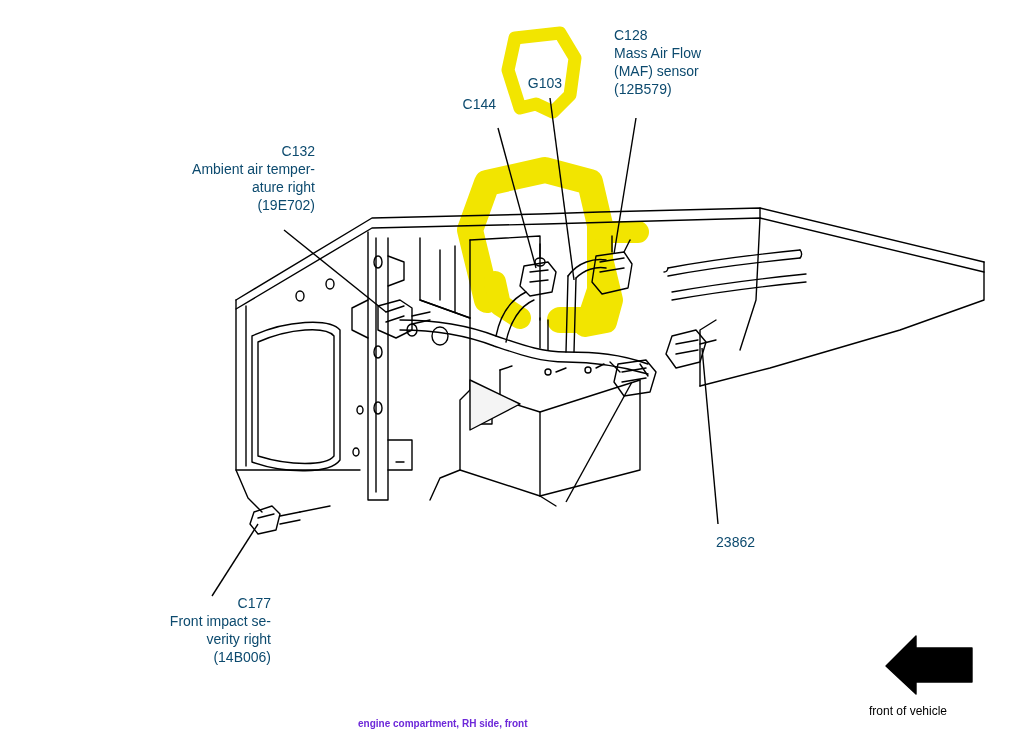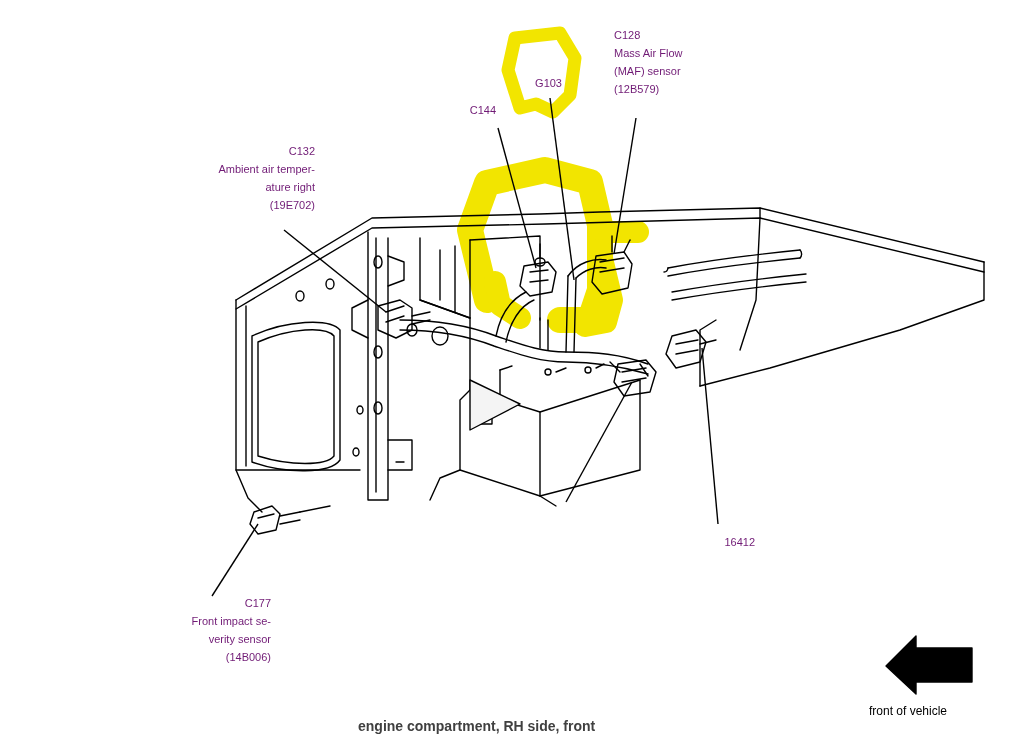--- a/index.html
+++ b/index.html
@@ -18,33 +18,33 @@
     overflow: hidden;
   }
   #diagram-svg {
     position: absolute;
     left: 0;
     top: 0;
   }
   .lbl {
     position: absolute;
     font-family: "Liberation Sans", sans-serif;
-    font-size: 11px;
-    color: #701a75;
+    font-size: 14px;
+    color: #0c4a6e;
     line-height: 18px;
     white-space: pre;
   }
   .lbl.center { text-align: right; }
   .lbl.left { text-align: left; }
   .caption {
     position: absolute;
     font-family: "Liberation Sans", sans-serif;
-    font-size: 14px;
+    font-size: 10px;
     font-weight: bold;
-    color: #404040;
+    color: #6d28d9;
     white-space: pre;
   }
   .front-label {
     position: absolute;
     font-family: "Liberation Sans", sans-serif;
     font-size: 12px;
     color: #000000;
     white-space: pre;
   }
 </style>
@@ -210,34 +210,34 @@
     <g>
       <path d="M972 648 L916 648 L916 636 L886 666 L916 694 L916 682 L972 682 Z" fill="#000000" stroke="#000000" stroke-width="1.4" stroke-linejoin="round"></path>
     </g>
   </svg>
 
   <div class="lbl center" style="left:135px; top:142px; width:180px;">C132
 Ambient air temper-
 ature right
 (19E702)</div>
 
-  <div class="lbl center" style="left:426px; top:101px; width:70px;">C144</div>
+  <div class="lbl center" style="left:426px; top:95px; width:70px;">C144</div>
 
   <div class="lbl center" style="left:492px; top:74px; width:70px;">G103</div>
 
   <div class="lbl left" style="left:614px; top:26px; width:150px;">C128
 Mass Air Flow
 (MAF) sensor
 (12B579)</div>
 
 
-  <div class="lbl center" style="left:683px; top:533px; width:72px;">16412</div>
+  <div class="lbl center" style="left:683px; top:533px; width:72px;">23862</div>
 
   <div class="lbl center" style="left:86px; top:594px; width:185px;">C177
 Front impact se-
-verity sensor
+verity right
 (14B006)</div>
 
   <div class="caption" style="left:358px; top:718px;">engine compartment, RH side, front</div>
 
   <div class="front-label" style="left:869px; top:704px;">front of vehicle</div>
 
 </div>
 
 </body></html>

